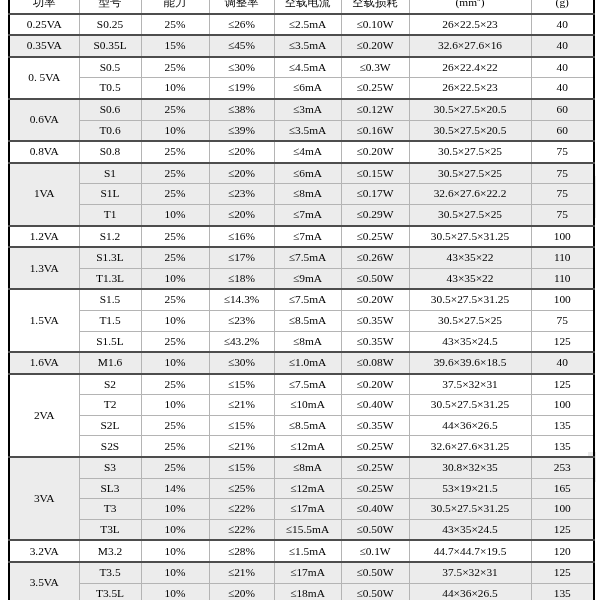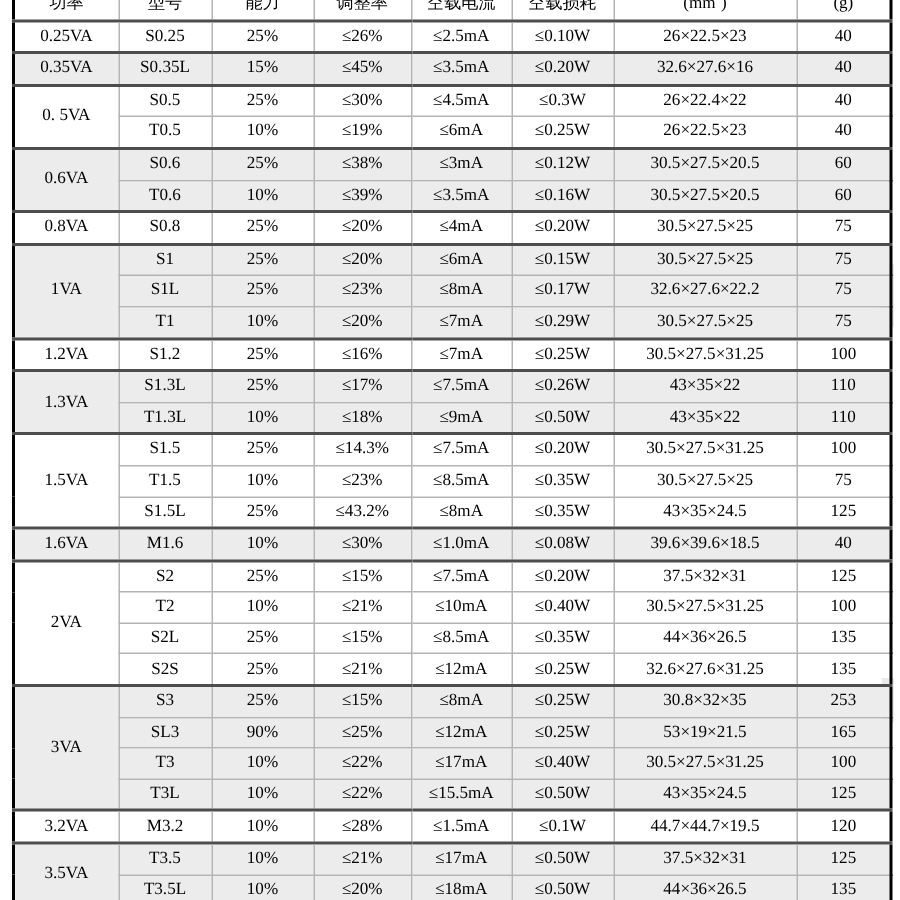--- a/index.html
+++ b/index.html
@@ -327,21 +327,21 @@
             <td>S3</td>
             <td>25%</td>
             <td>≤15%</td>
             <td>≤8mA</td>
             <td>≤0.25W</td>
             <td>30.8×32×35</td>
             <td class="lastcol">253</td>
           </tr>
           <tr class=" shade">
             <td>SL3</td>
-            <td>90%</td>
+            <td>14%</td>
             <td>≤25%</td>
             <td>≤12mA</td>
             <td>≤0.25W</td>
             <td>53×19×21.5</td>
             <td class="lastcol">165</td>
           </tr>
           <tr class=" shade">
             <td>T3</td>
             <td>10%</td>
             <td>≤22%</td>

